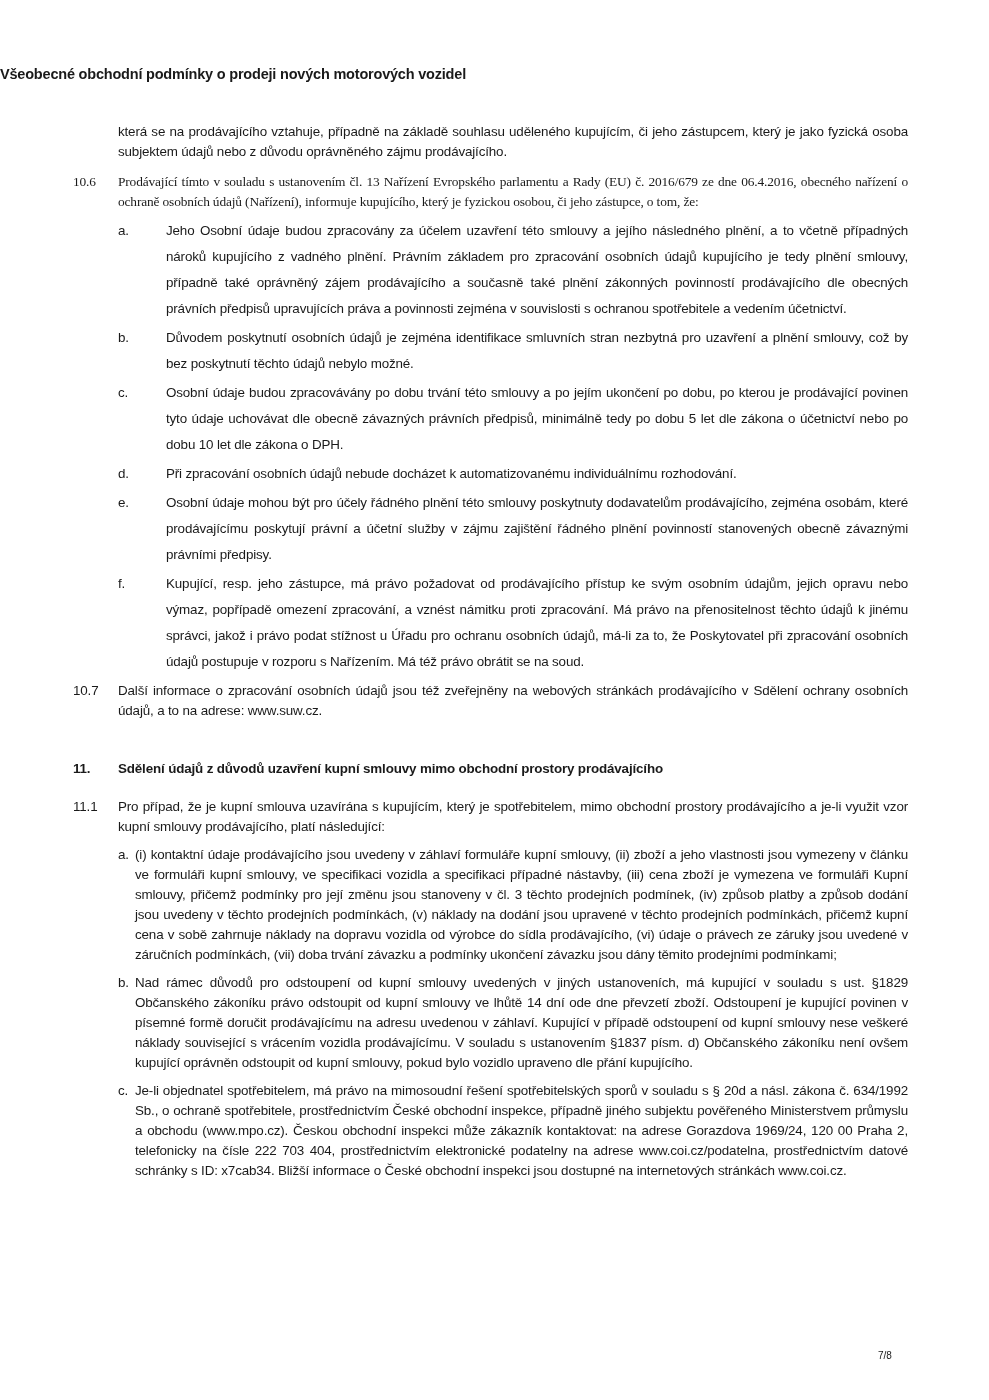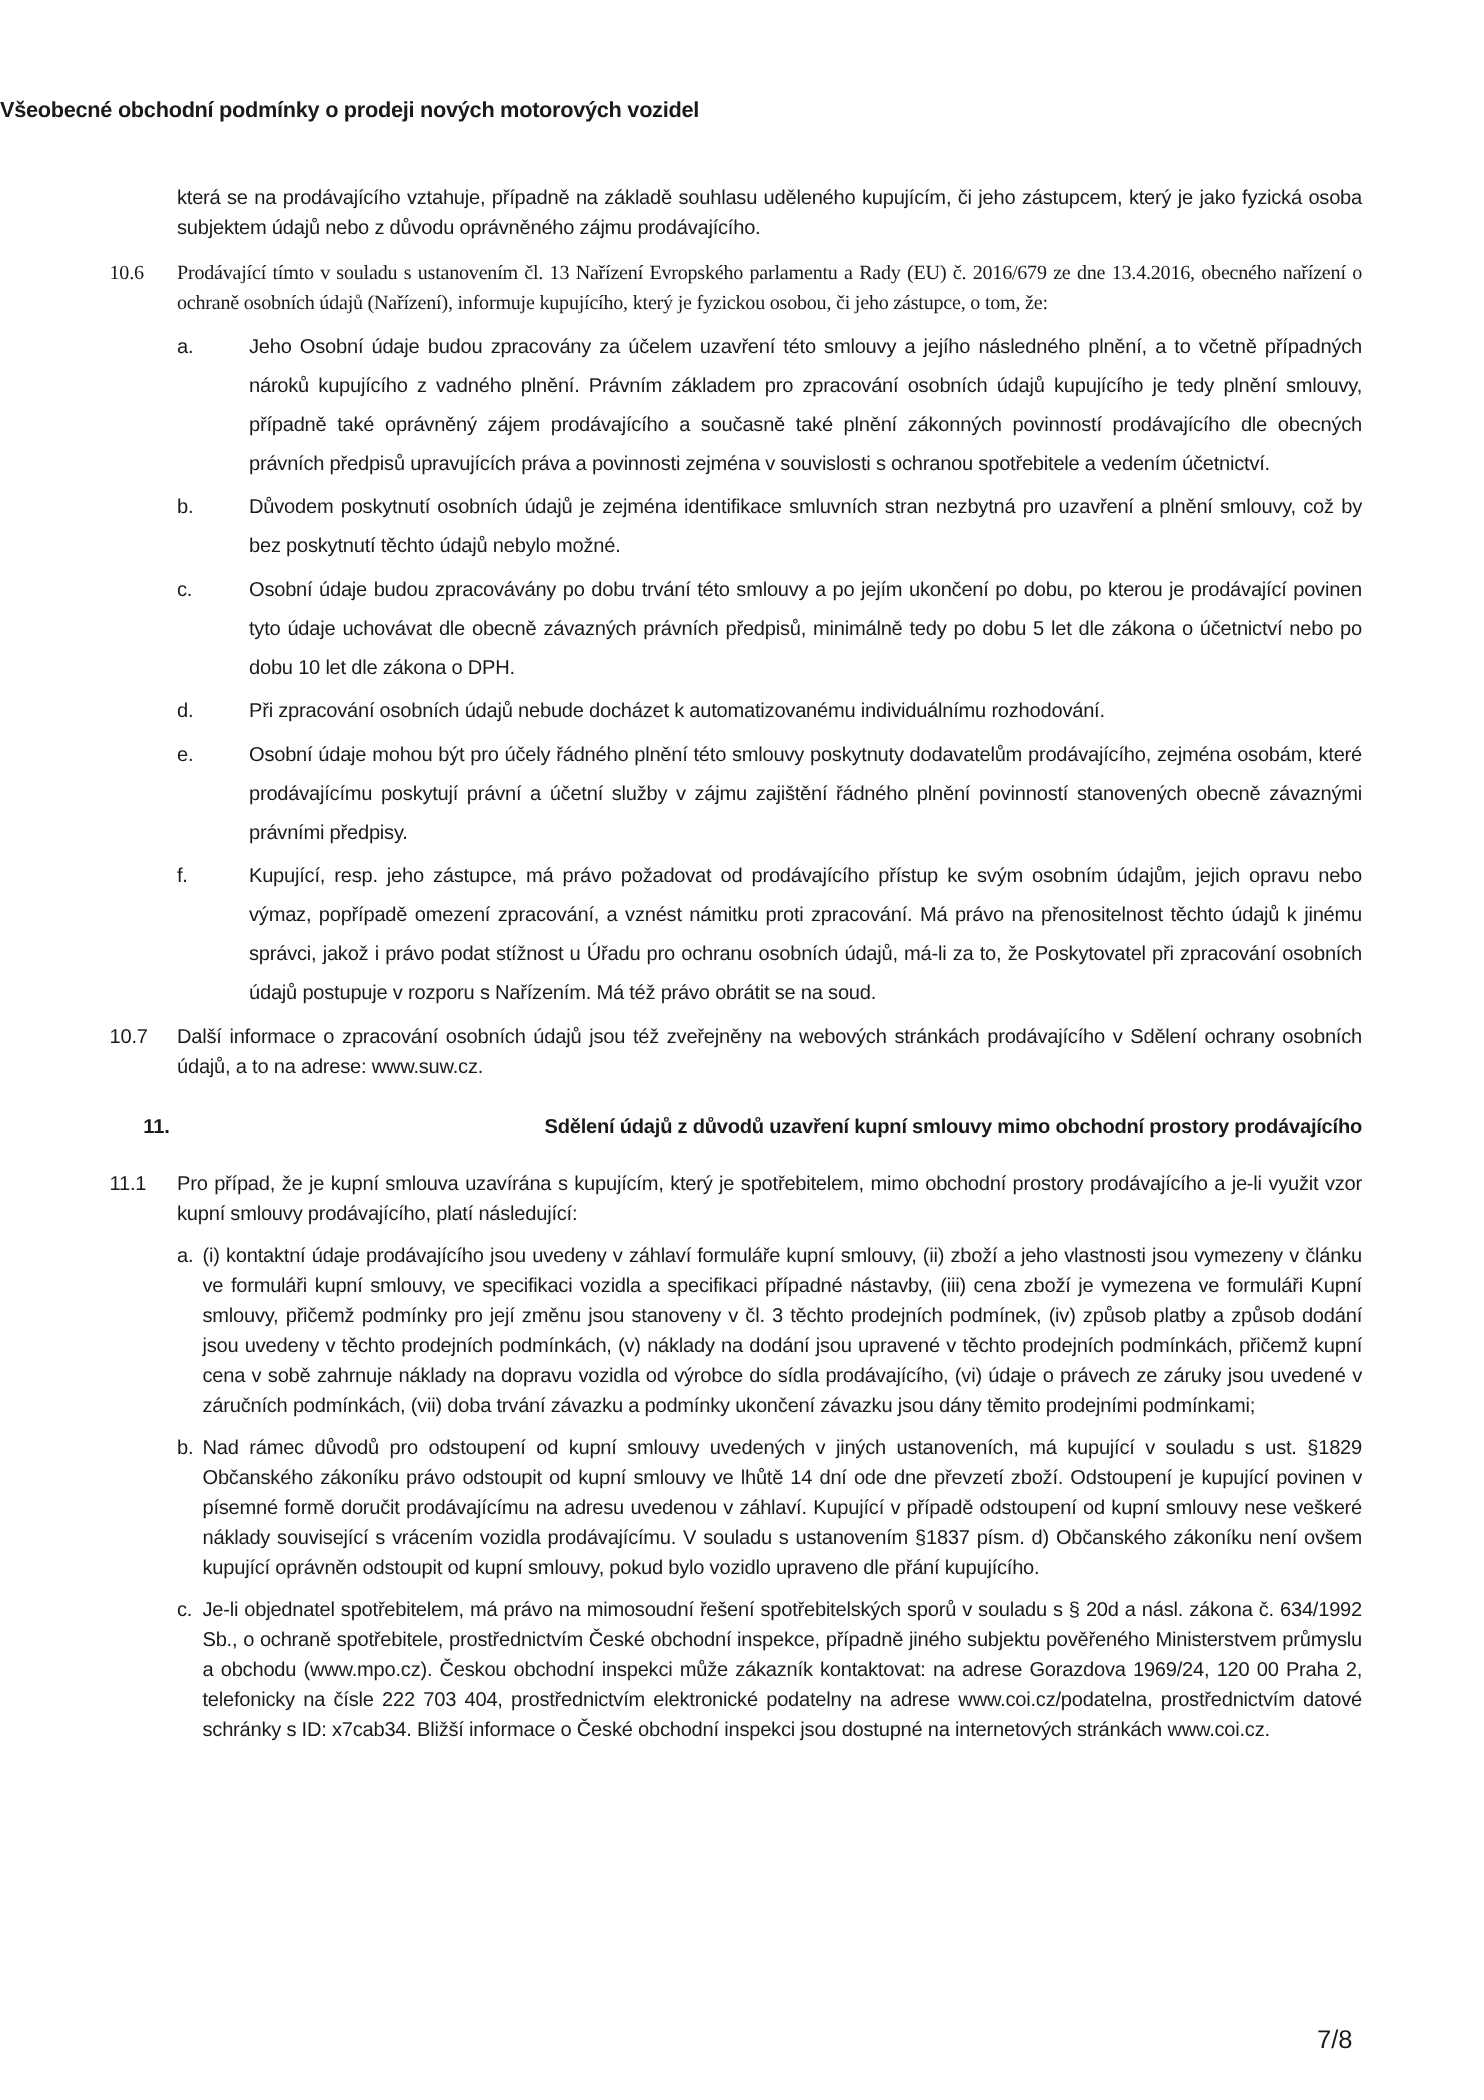--- a/index.html
+++ b/index.html
@@ -20,35 +20,35 @@
     .num {
       position: absolute; left: -45px; top: 0; width: 40px;
     }
     .sub-list { margin: 0; padding: 0; list-style: none; }
     .sub-item { position: relative; padding-left: 48px; text-align: justify; line-height: 26px; }
     .sub-item .letter { position: absolute; left: 0; top: 0; }
     .sub-item.tight { line-height: 20px; padding-left: 17px; }
     .sub-item.tight .letter { left: 0; }
     .heading { font-weight: bold; }
     .footer-page {
-      position: absolute; top: 1350px; left: 878px; font-size: 17px;
+      position: absolute; top: 1350px; left: 878px; font-size: 10px;
     }
   </style>
 </head>
 <body>
 
 <div class="page-header">Všeobecné obchodní podmínky o prodeji nových motorových vozidel</div>
 
 <div class="content">
 
   <p class="para">která se na prodávajícího vztahuje, případně na základě souhlasu uděleného kupujícím, či jeho zástupcem, který je jako fyzická osoba subjektem údajů nebo z důvodu oprávněného zájmu prodávajícího.</p>
 
   <div class="section" style="margin-top:10px;font-family:Liberation Serif, serif;">
     <span class="num">10.6</span>
-    <p class="para">Prodávající tímto v souladu s ustanovením čl. 13 Nařízení Evropského parlamentu a Rady (EU) č. 2016/679 ze dne 13.4.2016, obecného nařízení o ochraně osobních údajů (Nařízení), informuje kupujícího, který je fyzickou osobou, či jeho zástupce, o tom, že:</p>
+    <p class="para">Prodávající tímto v souladu s ustanovením čl. 13 Nařízení Evropského parlamentu a Rady (EU) č. 2016/679 ze dne 06.4.2016, obecného nařízení o ochraně osobních údajů (Nařízení), informuje kupujícího, který je fyzickou osobou, či jeho zástupce, o tom, že:</p>
   </div>
 
   <ul class="sub-list" style="margin-top:6px;">
     <li class="sub-item" style="margin-bottom:3px;">
       <span class="letter">a.</span>
       <span>Jeho Osobní údaje budou zpracovány za účelem uzavření této smlouvy a jejího následného plnění, a to včetně případných nároků kupujícího z vadného plnění. Právním základem pro zpracování osobních údajů kupujícího je tedy plnění smlouvy, případně také oprávněný zájem prodávajícího a současně také plnění zákonných povinností prodávajícího dle obecných právních předpisů upravujících práva a povinnosti zejména v souvislosti s ochranou spotřebitele a vedením účetnictví.</span>
     </li>
     <li class="sub-item" style="margin-bottom:3px;">
       <span class="letter">b.</span>
       <span>Důvodem poskytnutí osobních údajů je zejména identifikace smluvních stran nezbytná pro uzavření a plnění smlouvy, což by bez poskytnutí těchto údajů nebylo možné.</span>
@@ -69,21 +69,21 @@
       <span class="letter">f.</span>
       <span>Kupující, resp. jeho zástupce, má právo požadovat od prodávajícího přístup ke svým osobním údajům, jejich opravu nebo výmaz, popřípadě omezení zpracování, a vznést námitku proti zpracování. Má právo na přenositelnost těchto údajů k jinému správci, jakož i právo podat stížnost u Úřadu pro ochranu osobních údajů, má-li za to, že Poskytovatel při zpracování osobních údajů postupuje v rozporu s Nařízením. Má též právo obrátit se na soud.</span>
     </li>
   </ul>
 
   <div class="section" style="margin-top:6px;">
     <span class="num">10.7</span>
     <p class="para">Další informace o zpracování osobních údajů jsou též zveřejněny na webových stránkách prodávajícího v Sdělení ochrany osobních údajů, a to na adrese: www.suw.cz.</p>
   </div>
 
-  <div class="section heading" style="margin-top:20px;text-align:right;">
+  <div class="section heading" style="margin-top:38px;">
     <span class="num">11.</span>
     <span>Sdělení údajů z důvodů uzavření kupní smlouvy mimo obchodní prostory prodávajícího</span>
   </div>
 
   <div class="section" style="margin-top:18px;">
     <span class="num">11.1</span>
     <p class="para">Pro případ, že je kupní smlouva uzavírána s kupujícím, který je spotřebitelem, mimo obchodní prostory prodávajícího a je-li využit vzor kupní smlouvy prodávajícího, platí následující:</p>
   </div>
 
   <ul class="sub-list" style="margin-top:8px;">

